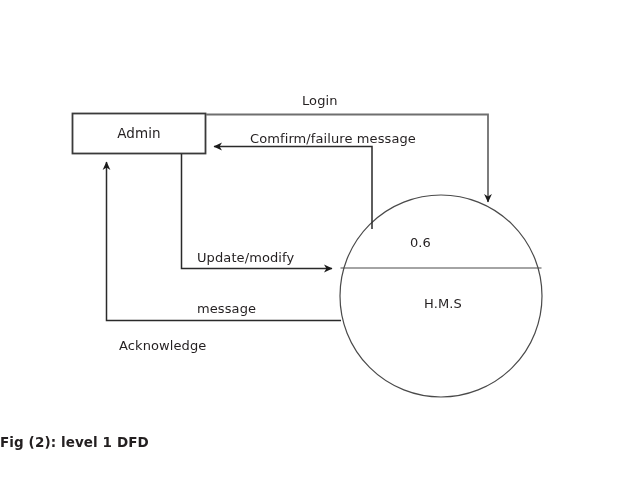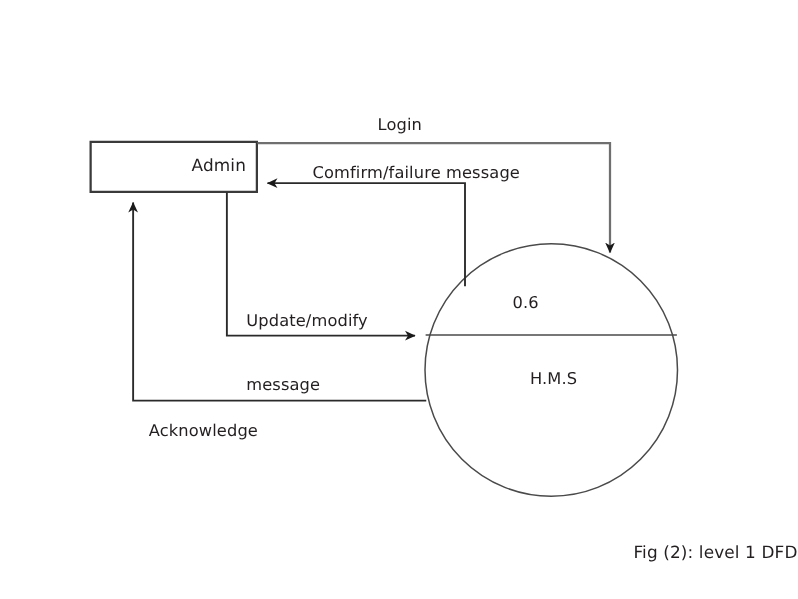--- a/index.html
+++ b/index.html
@@ -32,35 +32,34 @@
   }
   .lbl-admin {
     left: 72px;
     top: 113px;
     width: 134px;
     height: 41px;
     display: flex;
     align-items: center;
     justify-content: center;
     font-size: 13.5px;
-    padding-left: 36px;
   }
   .lbl-login      { left: 302px; top: 70px; margin-top: 22px; }
   .lbl-confirm    { left: 250px; top: 130px; }
   .lbl-update     { left: 197px; top: 215px; }
   .lbl-ack        { left: 119px; top: 337px; }
   .lbl-proc-id    { left: 410px; top: 234px; }
   .lbl-proc-name  { left: 424px; top: 295px; }
   .lbl-caption    {
     left: 0px;
     top: 434px;
     width: 638px;
-    text-align: right;
+    text-align: left;
     font-size: 13.5px;
-    font-weight: normal;
+    font-weight: bold;
     white-space: normal;
   }
 </style>
 </head>
 <body>
 
 <div id="canvas">
 
   <svg id="dfd-svg" viewBox="0 0 638 479" xmlns="http://www.w3.org/2000/svg">
     <defs>

